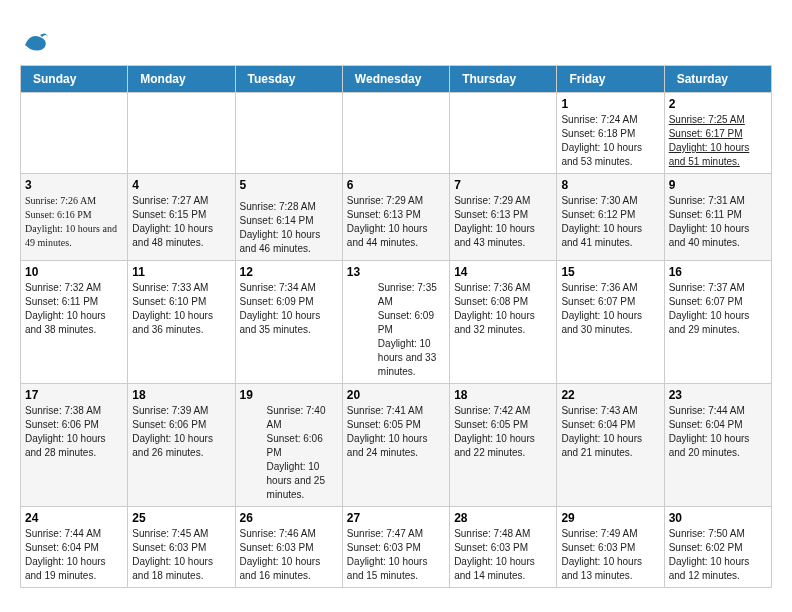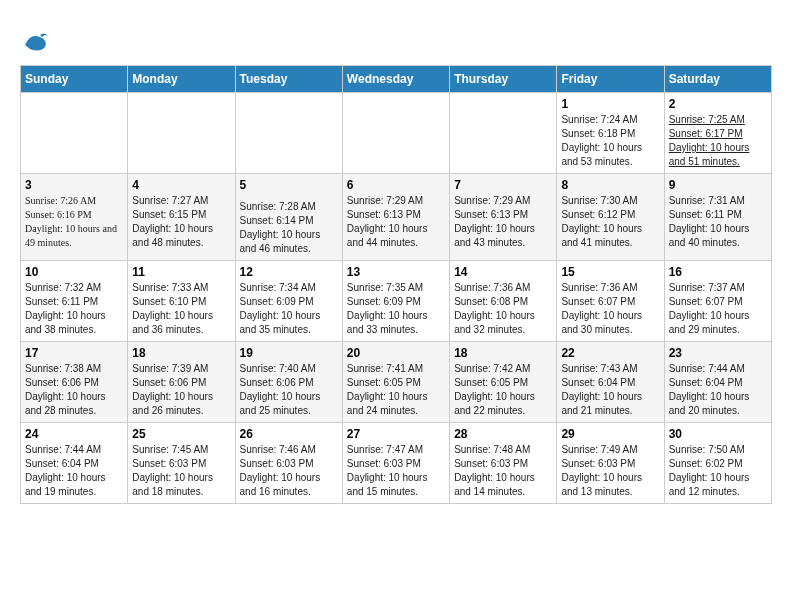--- a/index.html
+++ b/index.html
@@ -45,21 +45,21 @@
       color: #444;
     }
     table {
       width: 100%;
       border-collapse: collapse;
       font-size: 11px;
     }
     thead tr th {
       background-color: #2980b9;
       color: white;
-      padding: 6px 4px;
+      padding: 6px 12px;
       text-align: left;
       font-size: 12px;
       border: 1px solid #ccc;
     }
     tbody tr td {
       border: 1px solid #ccc;
       padding: 4px;
       vertical-align: top;
       height: 80px;
       width: 14.28%;
@@ -192,21 +192,21 @@
 Daylight: 10 hours and 36 minutes.</div>
         </td>
         <td>
           <div class="day-number">12</div>
           <div class="day-info" style="white-space: pre-line;">Sunrise: 7:34 AM
 Sunset: 6:09 PM
 Daylight: 10 hours and 35 minutes.</div>
         </td>
         <td>
           <div class="day-number">13</div>
-          <div class="day-info" style="white-space: pre-line;">Sunrise: 7:35 AM
+          <div class="day-info" style="white-space: pre-line; margin-left: 31px;">Sunrise: 7:35 AM
 Sunset: 6:09 PM
 Daylight: 10 hours and 33 minutes.</div>
         </td>
         <td>
           <div class="day-number">14</div>
           <div class="day-info" style="white-space: pre-line;">Sunrise: 7:36 AM
 Sunset: 6:08 PM
 Daylight: 10 hours and 32 minutes.</div>
         </td>
         <td>
@@ -230,21 +230,21 @@
 Daylight: 10 hours and 28 minutes.</div>
         </td>
         <td>
           <div class="day-number">18</div>
           <div class="day-info" style="white-space: pre-line;">Sunrise: 7:39 AM
 Sunset: 6:06 PM
 Daylight: 10 hours and 26 minutes.</div>
         </td>
         <td>
           <div class="day-number">19</div>
-          <div class="day-info" style="white-space: pre-line;">Sunrise: 7:40 AM
+          <div class="day-info" style="white-space: pre-line; margin-left: 27px;">Sunrise: 7:40 AM
 Sunset: 6:06 PM
 Daylight: 10 hours and 25 minutes.</div>
         </td>
         <td>
           <div class="day-number">20</div>
           <div class="day-info" style="white-space: pre-line;">Sunrise: 7:41 AM
 Sunset: 6:05 PM
 Daylight: 10 hours and 24 minutes.</div>
         </td>
         <td>

